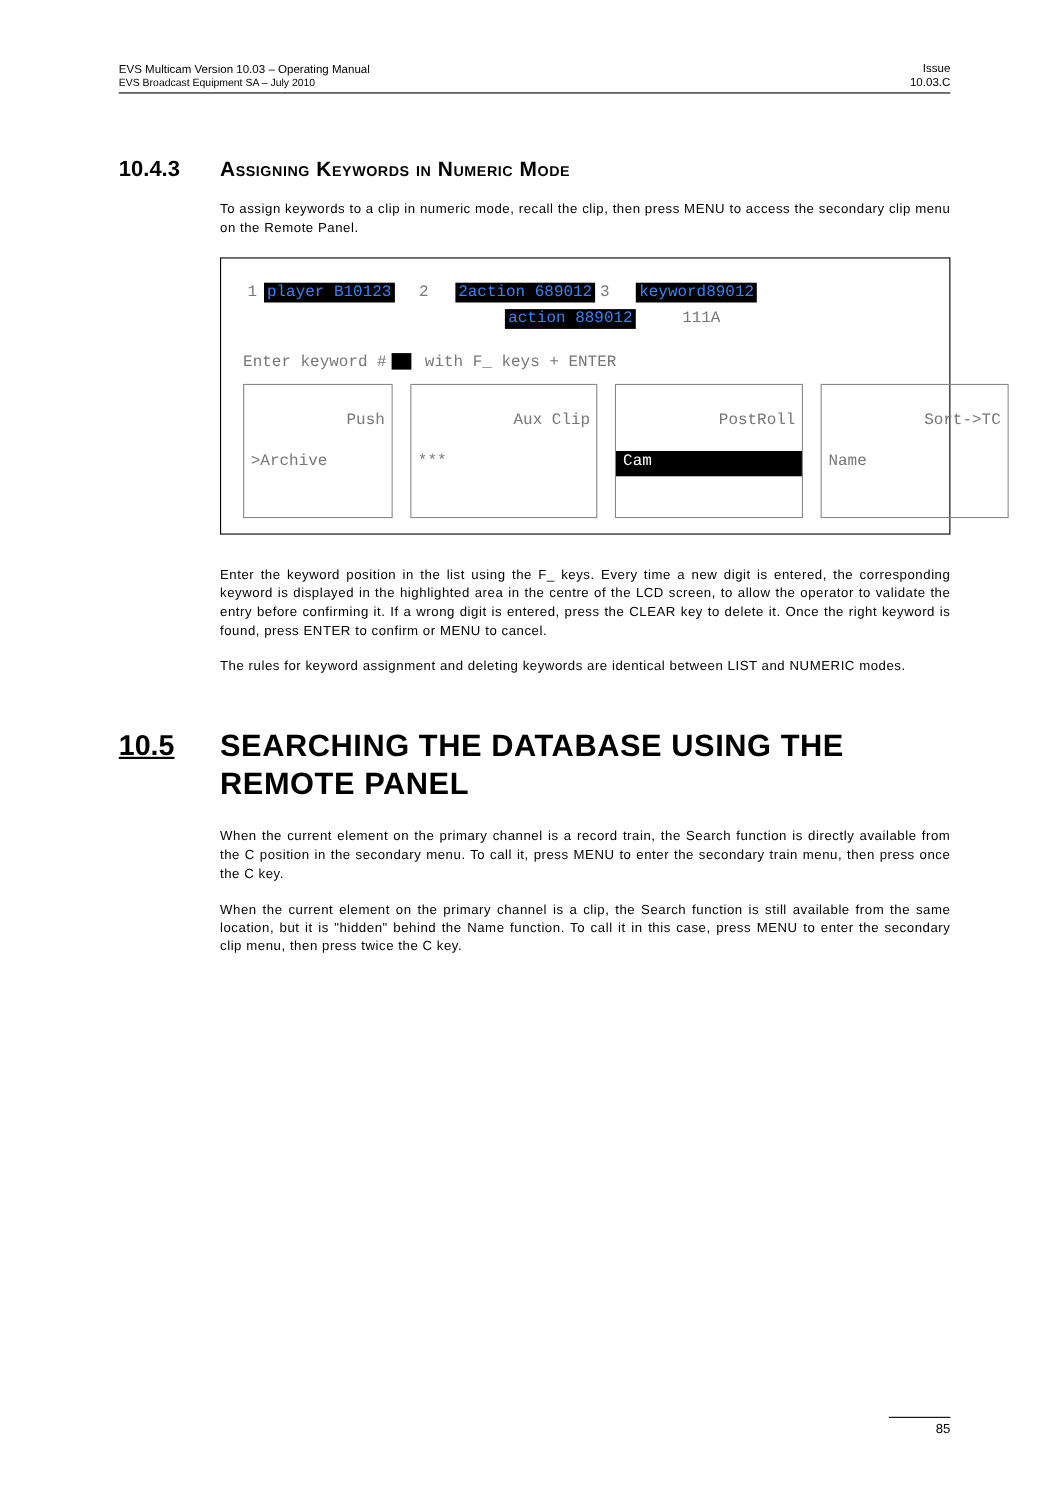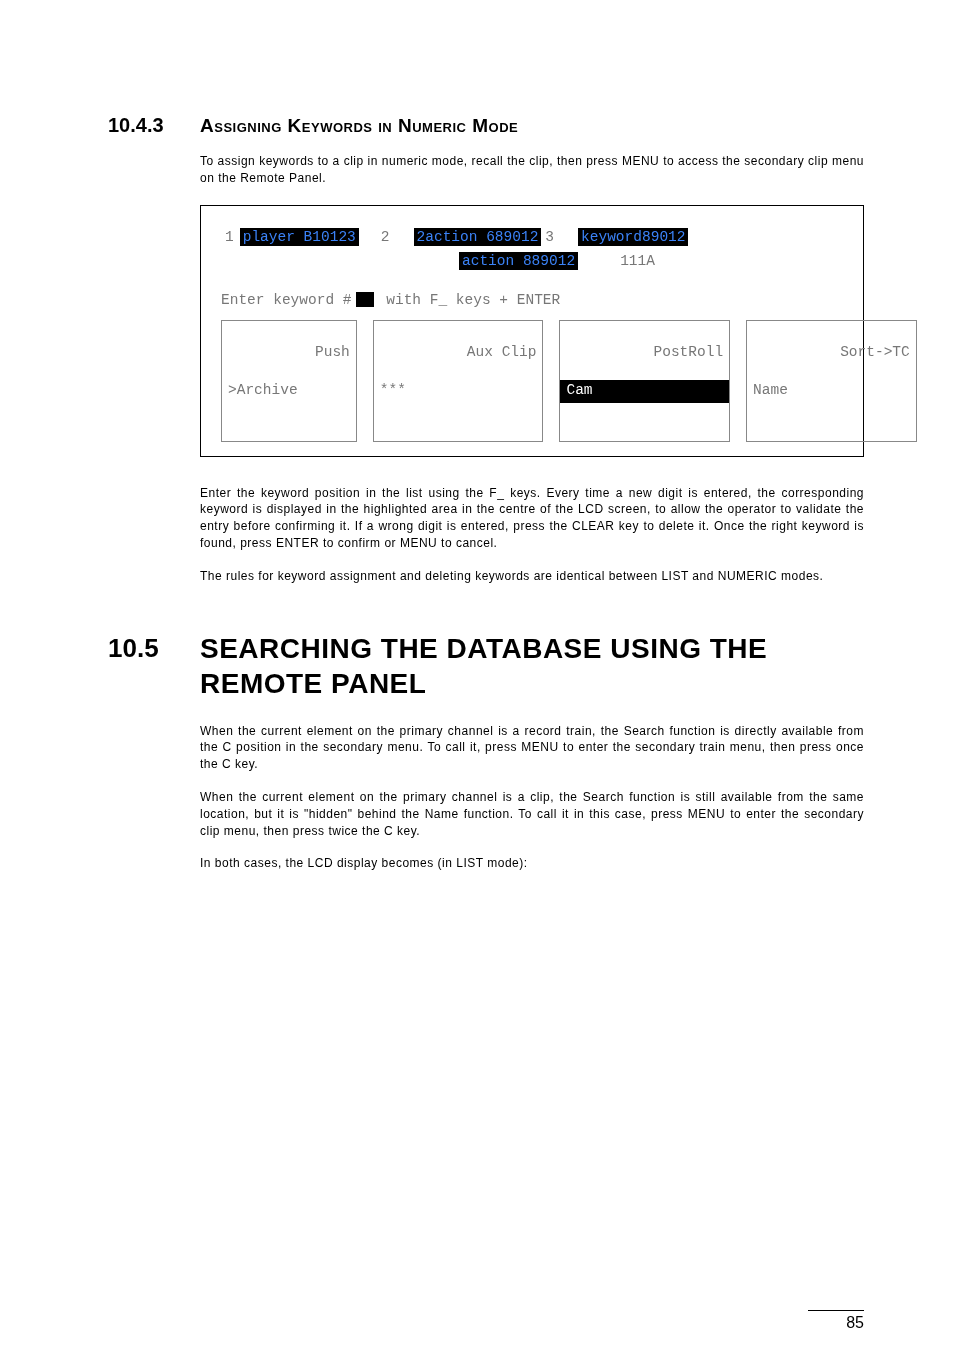--- a/index.html
+++ b/index.html
@@ -126,44 +126,55 @@
     align-items: flex-start;
     margin-top: 46px;
   }
   .h1-num {
     font-size: 26px;
     font-weight: bold;
     width: 92px;
     flex-shrink: 0;
     font-family: Arial, Helvetica, sans-serif;
     padding-top: 2px;
+    text-decoration: underline;
   }
   .h1-title {
     font-size: 28px;
     font-weight: bold;
     font-family: Arial, Helvetica, sans-serif;
     letter-spacing: 0.5px;
     line-height: 1.25;
   }
   .footer-pg {
     position: absolute;
-    bottom: 18px;
+    bottom: 44px;
     right: 90px;
-    font-size: 16px;
+    font-size: 12px;
     border-top: 1px solid #000;
     padding-top: 3px;
     width: 56px;
     text-align: right;
   }
 </style>
 </head>
 <body>
 
 <div class="page">
 
+  <div class="header-row">
+    <div class="header-left">
+      <div>EVS Multicam Version 10.03  – Operating Manual</div>
+      <div style="font-size:9.5px">EVS Broadcast Equipment SA – July 2010</div>
+    </div>
+    <div class="header-right">
+      <div>Issue</div>
+      <div>10.03.C</div>
+    </div>
+  </div>
 
   <div class="sec-row">
     <div class="sec-num">10.4.3</div>
     <div class="sec-title">Assigning Keywords in Numeric Mode</div>
   </div>
 
   <div class="indent-body">
     <div class="para">To assign keywords to a clip in numeric mode, recall the clip, then press MENU to access the secondary clip menu on the Remote Panel.</div>
 
     <div class="lcd">
@@ -211,18 +222,17 @@
   </div>
 
   <div class="h1-row">
     <div class="h1-num">10.5</div>
     <div class="h1-title">SEARCHING THE DATABASE USING THE REMOTE PANEL</div>
   </div>
 
   <div class="indent-body" style="margin-top:22px">
     <div class="para">When the current element on the primary channel is a record train, the Search function is directly available from the C position in the secondary menu. To call it, press MENU to enter the secondary train menu, then press once the C key.</div>
     <div class="para">When the current element on the primary channel is a clip, the Search function is still available from the same location, but it is "hidden" behind the Name function. To call it in this case, press MENU to enter the secondary clip menu, then press twice the C key.</div>
-    <div class="para" style="text-align:left">In both cases, the LCD display becomes (in LIST mode):</div>
   </div>
 
   <div class="footer-pg">85</div>
 
 </div>
 
 </body></html>

